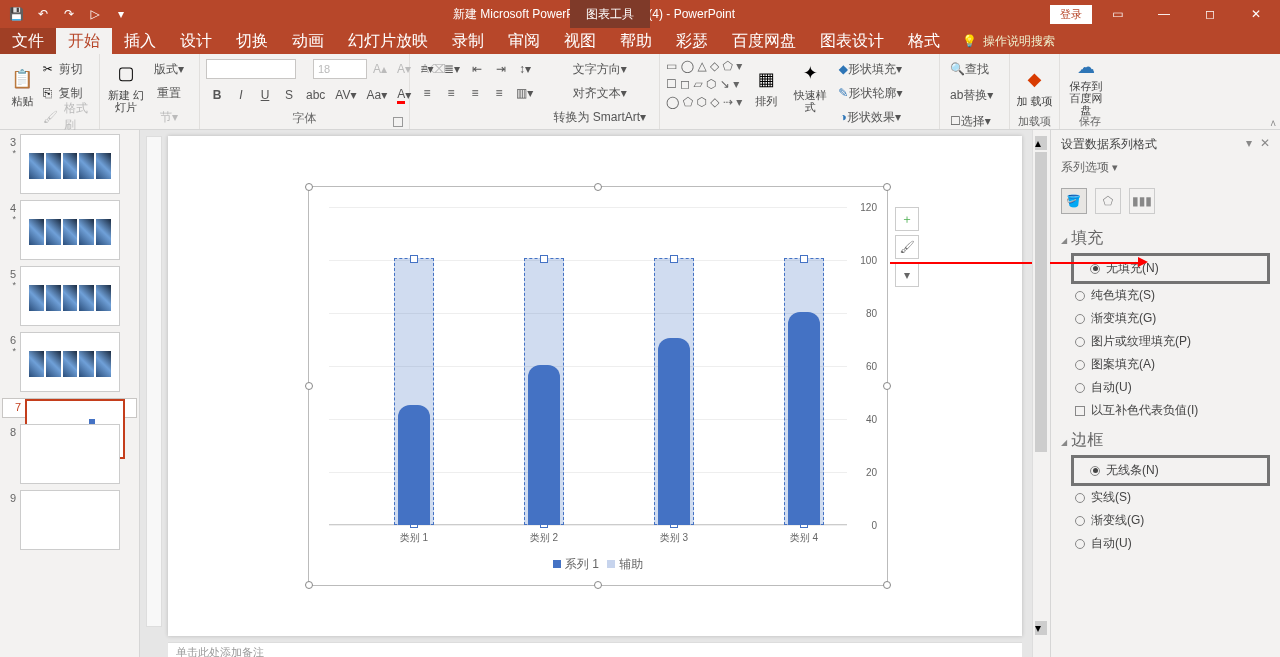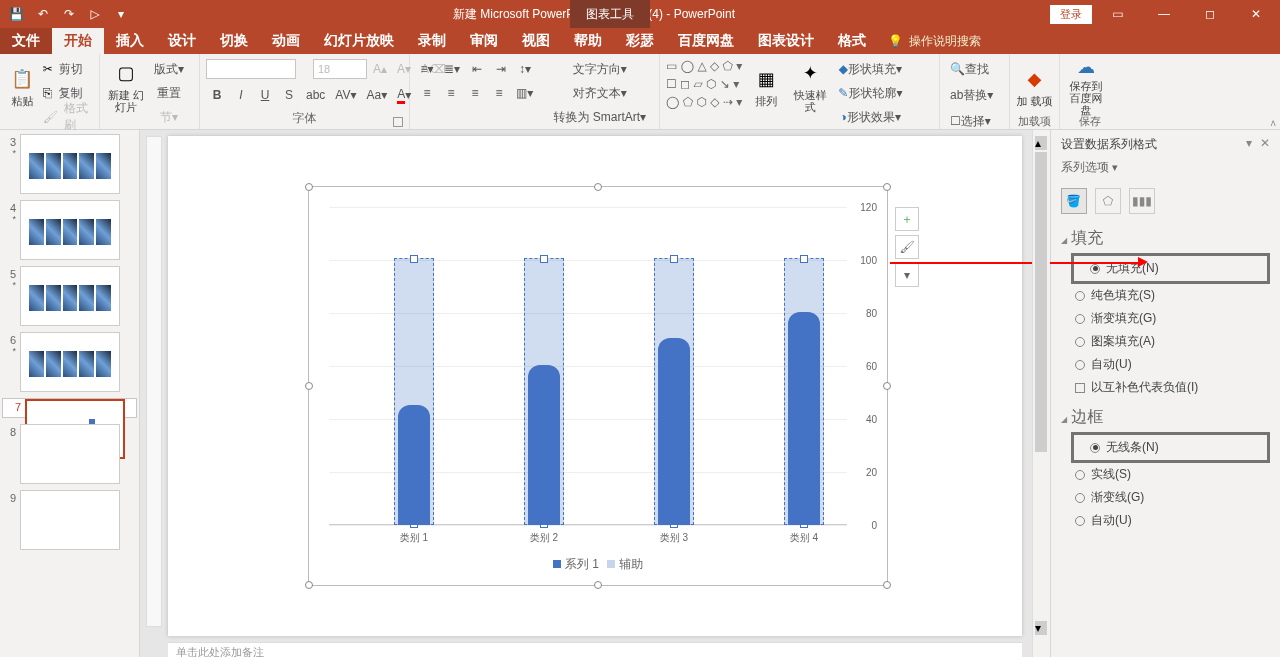--- a/index.html
+++ b/index.html
@@ -10,21 +10,21 @@
 .titlebar .qat { display: flex; gap: 4px; padding: 0 6px; }
 .titlebar .qat .qbtn { width: 22px; height: 22px; display: flex; align-items: center; justify-content: center; color: #fff; cursor: pointer; }
 .titlebar .title { flex: 1; text-align: center; font-size: 12px; }
 .titlebar .ctx-tab { position: absolute; left: 570px; top: 0; width: 80px; height: 28px; background: #7f3a29; display: flex; align-items: center; justify-content: center; font-size: 12px; }
 .titlebar .right { display: flex; align-items: center; gap: 6px; padding-right: 4px; }
 .titlebar .login { background: #fff; color: #b7472a; padding: 2px 10px; font-size: 11px; }
 .titlebar .winbtn { width: 40px; height: 28px; display: flex; align-items: center; justify-content: center; color: #fff; cursor: pointer; }
 
 
 .menutabs { height: 26px; background: #b7472a; display: flex; align-items: stretch; color: #fff; }
-.menutabs .mtab { padding: 0 12px; display: flex; align-items: center; cursor: pointer; font-size: 14px; font-weight: bold; }
+.menutabs .mtab { padding: 0 12px; display: flex; align-items: center; cursor: pointer; font-size: 16px; }
 .menutabs .mtab.active { background: #f3f2f1; color: #b7472a; }
 .menutabs .mtab.file { background: #a03f25; }
 .menutabs .tell { display: flex; align-items: center; gap: 6px; padding: 0 10px; color: #eec; }
 
 
 .ribbon { height: 76px; background: #f3f2f1; border-bottom: 1px solid #d6d6d6; display: flex; }
 .rgrp { border-right: 1px solid #e1dfdd; padding: 2px 6px 0 6px; display: flex; flex-direction: column; }
 .rgrp .body { flex: 1; display: flex; align-items: flex-start; gap: 4px; padding-top: 2px; }
 .rgrp .label { text-align: center; font-size: 11px; color: #666; padding-bottom: 2px; position: relative; }
 .rgrp .label .launcher { position: absolute; right: 0; bottom: 2px; width: 10px; height: 10px; border: 1px solid #999; }
@@ -466,20 +466,24 @@
     <div class="fp-opt">
         <span class="radio"></span>
         <span>纯色填充(S)</span>
       </div>
     <div class="fp-opt">
         <span class="radio"></span>
         <span>渐变填充(G)</span>
       </div>
     <div class="fp-opt">
         <span class="radio"></span>
+        <span>图片或纹理填充(P)</span>
+      </div>
+    <div class="fp-opt">
+        <span class="radio"></span>
         <span>图案填充(A)</span>
       </div>
     <div class="fp-opt">
         <span class="radio"></span>
         <span>自动(U)</span>
       </div>
     <div class="fp-opt">
         <span class="chk"></span>
         <span>以互补色代表负值(I)</span>
       </div>

